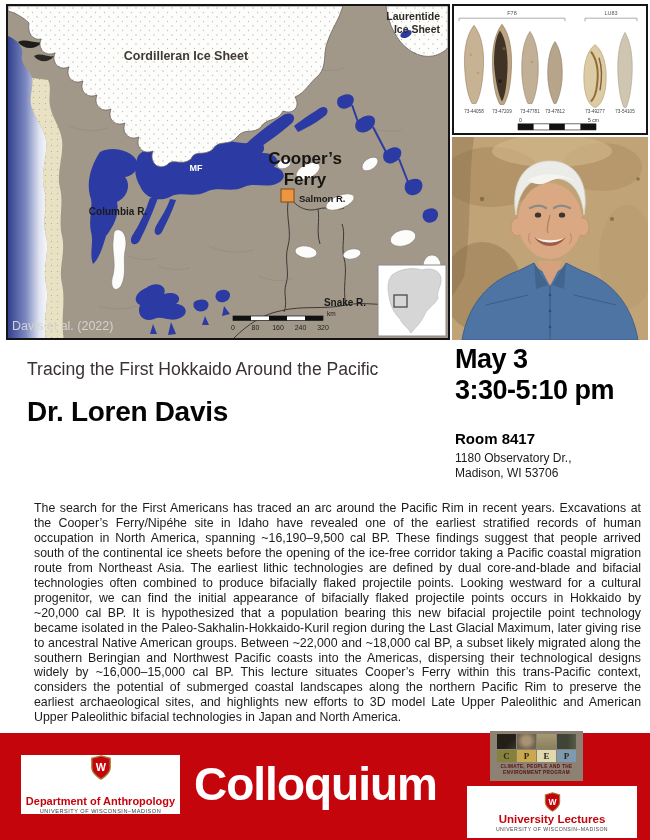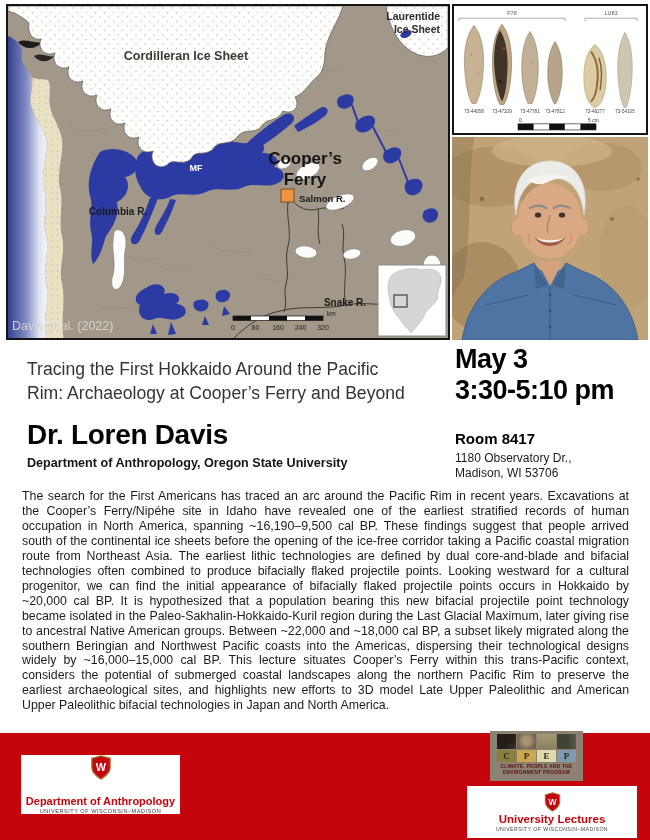--- a/index.html
+++ b/index.html
@@ -14,21 +14,21 @@
   .titleblock{position:absolute;left:27px;top:358px;width:420px;}
   .talk-title{font-size:17.6px;line-height:23.5px;color:#3a3231;}
   .speaker{margin-top:14px;font-size:28px;font-weight:bold;color:#050505;letter-spacing:-0.3px;}
   .affil{margin-top:5px;font-size:12.6px;font-weight:bold;color:#161616;}
 
   .when{position:absolute;left:455px;top:344px;width:192px;color:#000;}
   .when .date,.when .time{font-size:27px;font-weight:bold;line-height:31px;letter-spacing:-0.5px;}
   .when .loc{font-size:15px;font-weight:bold;line-height:19px;margin-top:4px;}
   .when .addr{font-size:12px;line-height:15px;margin-top:3px;color:#1a1a1a;}
 
-  .abstract{position:absolute;left:22px;top:489px;width:607px;margin:0;
+  .abstract{position:absolute;left:22px;top:489px;width:607px;margin:12px;
             font-size:12.35px;line-height:14.95px;text-align:justify;color:#1c1c1c;}
 
   .footer{position:absolute;left:0;top:733px;width:650px;height:107px;background:#c5050c;}
   .anthro-badge{position:absolute;left:21px;top:22px;width:159px;height:59px;background:#fff;
                 display:flex;flex-direction:column;align-items:center;justify-content:center;}
   .anthro-badge .nm{font-size:11px;font-weight:bold;color:#c5050c;margin-top:15px;}
   .anthro-badge .sub{font-size:5.6px;letter-spacing:.5px;color:#3a3a3a;margin-top:1px;}
   .colloquium{position:absolute;left:194px;top:24px;font-size:46px;font-weight:bold;color:#fff;letter-spacing:-1px;}
   .cpep{position:absolute;left:490px;top:-2px;width:93px;height:50px;background:#8d8174;
         display:flex;flex-direction:column;align-items:center;padding-top:3px;box-sizing:border-box;}
@@ -270,24 +270,22 @@
       <path d="M82,100 C90,112 106,112 114,100 C106,107 90,107 82,100 Z" fill="#9c5d48"></path>
       <path d="M84,101 C92,107 104,107 112,101 C104,104 92,104 84,101 Z" fill="#f7f3ec"></path>
       <path d="M78,96 C76,100 76,104 79,107" stroke="#c08a66" stroke-width="1" fill="none"></path>
       <path d="M118,96 C120,100 120,104 117,107" stroke="#c08a66" stroke-width="1" fill="none"></path>
     </g>
   </svg>
 
   <div class="titleblock">
     <div class="talk-title">
       <span>Tracing the First Hokkaido Around the Pacific</span><br>
-      <span>Rim: Archaeology at Cooper’s Ferry and Beyond</span>
     </div>
     <div class="speaker">Dr. Loren Davis</div>
-    <div class="affil">Department of Anthropology, Oregon State University</div>
   </div>
 
   <div class="when">
     <div class="date">May 3</div>
     <div class="time">3:30-5:10 pm</div>
     <div class="loc">
       <br>
       <span>Room 8417</span>
     </div>
     <div class="addr">
@@ -301,20 +299,21 @@
   <div class="footer">
     <div class="anthro-badge">
       <svg width="24" height="27" viewBox="0 0 26 30">
         <path d="M13,1 L24,4 V15 C24,23 13,29 13,29 C13,29 2,23 2,15 V4 Z" fill="#c5050c" stroke="#a67c3a" stroke-width="1.6"></path>
         <text x="13" y="19" text-anchor="middle" font-size="13" font-weight="bold" fill="#ffffff">W</text>
       </svg>
       <div class="nm">Department of Anthropology</div>
       <div class="sub">UNIVERSITY OF WISCONSIN–MADISON</div>
     </div>
 
+    <div class="colloquium">Colloquium</div>
 
     <div class="cpep">
       <div class="tiles">
         <div class="t t1"></div>
           <div class="t t2"></div>
           <div class="t t3"></div>
           <div class="t t4"></div>
       </div>
       <div class="letters">
         <div class="l l1">C</div>

